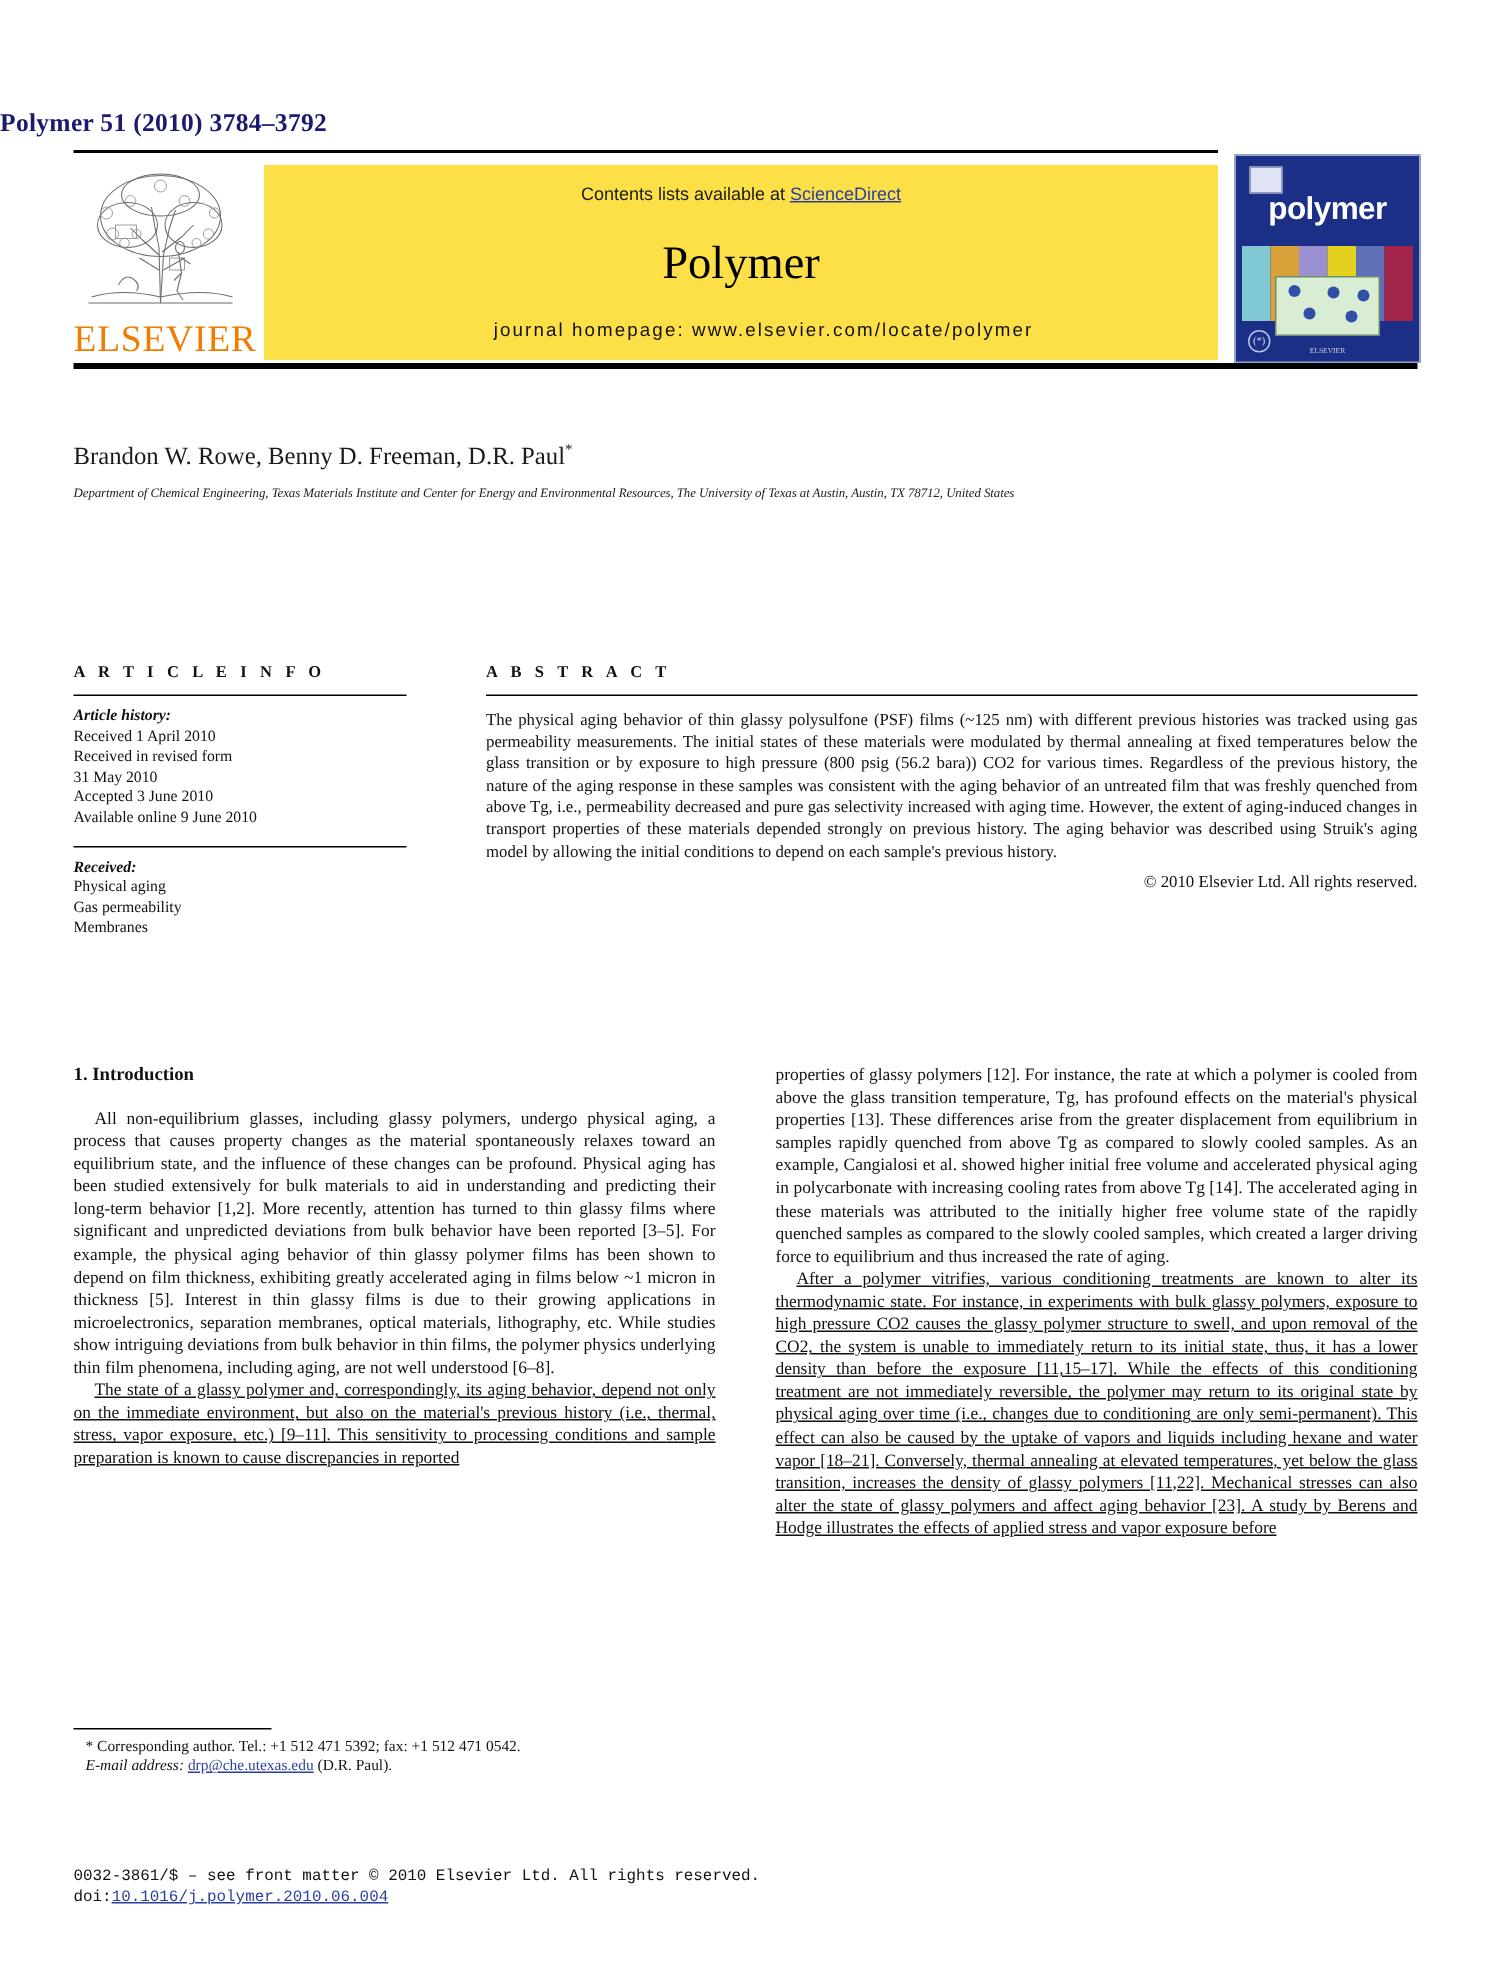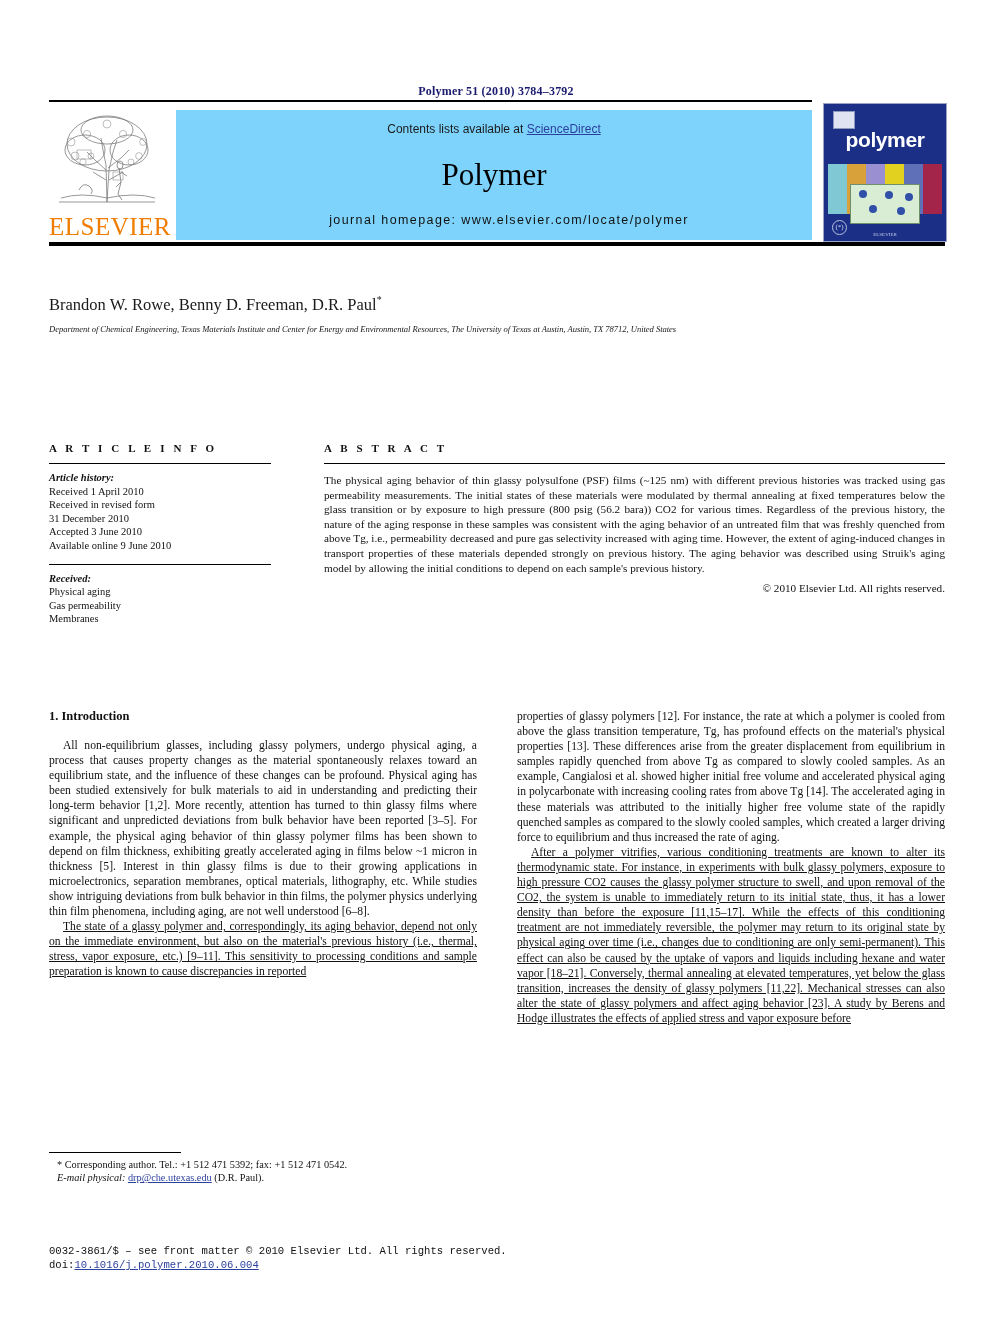--- a/index.html
+++ b/index.html
@@ -16,25 +16,24 @@
     width: 992px;
     height: 1323px;
     margin: 0 auto;
     background: #ffffff;
     overflow: hidden;
   }
 
   
   .running-head {
     position: absolute;
-    top: 84px;
+    top: 72px;
     left: 0;
     width: 992px;
-    text-align: center;
-    font-size: 12px;
+    font-size: 17px;
     font-weight: bold;
     color: #1a1a6e;
     letter-spacing: .2px;
   }
 
   
   .masthead {
     position: absolute;
     top: 100px;
     left: 49px;
@@ -73,21 +72,21 @@
     letter-spacing: .5px;
     color: #F07D00;
     line-height: 26px;
   }
   .masthead-center {
     position: absolute;
     top: 10px;
     left: 127px;
     width: 636px;
     height: 130px;
-    background: #7dd3fc;
+    background: #fde047;
   }
   .contents-line {
     position: absolute;
     top: 12px; left: 0; width: 636px;
     text-align: center;
     font-family: "Liberation Sans", sans-serif;
     font-size: 12px;
     color: #1a1a1a;
   }
   .sd-link { color: #2b3f9e; }
@@ -432,21 +431,21 @@
 
   <div class="infoabs">
 
     <div class="col-info">
       <div class="sec-head">A R T I C L E   I N F O</div>
       <div class="rule"></div>
       <div class="info-body">
         <div class="ital">Article history:</div>
         <div>Received 1 April 2010</div>
         <div>Received in revised form</div>
-        <div>31 December 2010</div>
+        <div>31 May 2010</div>
         <div>Accepted 3 June 2010</div>
         <div>Available online 9 June 2010</div>
       </div>
       <div class="rule keywords-sep"></div>
       <div class="info-body">
         <div class="ital">Received:</div>
         <div>Physical aging</div>
         <div>Gas permeability</div>
         <div>Membranes</div>
       </div>
@@ -469,21 +468,21 @@
     <div class="bcol right">
       <p class="para noindent">properties of glassy polymers [12]. For instance, the rate at which a polymer is cooled from above the glass transition temperature, Tg, has profound effects on the material's physical properties [13]. These differences arise from the greater displacement from equilibrium in samples rapidly quenched from above Tg as compared to slowly cooled samples. As an example, Cangialosi et al. showed higher initial free volume and accelerated physical aging in polycarbonate with increasing cooling rates from above Tg [14]. The accelerated aging in these materials was attributed to the initially higher free volume state of the rapidly quenched samples as compared to the slowly cooled samples, which created a larger driving force to equilibrium and thus increased the rate of aging.</p>
       <p class="para">After a polymer vitrifies, various conditioning treatments are known to alter its thermodynamic state. For instance, in experiments with bulk glassy polymers, exposure to high pressure CO2 causes the glassy polymer structure to swell, and upon removal of the CO2, the system is unable to immediately return to its initial state, thus, it has a lower density than before the exposure [11,15–17]. While the effects of this conditioning treatment are not immediately reversible, the polymer may return to its original state by physical aging over time (i.e., changes due to conditioning are only semi-permanent). This effect can also be caused by the uptake of vapors and liquids including hexane and water vapor [18–21]. Conversely, thermal annealing at elevated temperatures, yet below the glass transition, increases the density of glassy polymers [11,22]. Mechanical stresses can also alter the state of glassy polymers and affect aging behavior [23]. A study by Berens and Hodge illustrates the effects of applied stress and vapor exposure before</p>
     </div>
   </div>
 
   <div class="footnote">
     <div class="fn-rule"></div>
     <div class="fn-text fn-indent">* Corresponding author. Tel.: +1 512 471 5392; fax: +1 512 471 0542.</div>
     <div class="fn-text fn-indent">
-      <span class="ital">E-mail physical:</span>
+      <span class="ital">E-mail address:</span>
       <a class="email-link" href="#">drp@che.utexas.edu</a>
       <span>(D.R. Paul).</span>
     </div>
   </div>
 
   <div class="issn">
     <div>0032-3861/$ – see front matter © 2010 Elsevier Ltd. All rights reserved.</div>
     <div><span>doi:</span><a class="doi-link" href="#">10.1016/j.polymer.2010.06.004</a></div>
   </div>
 

